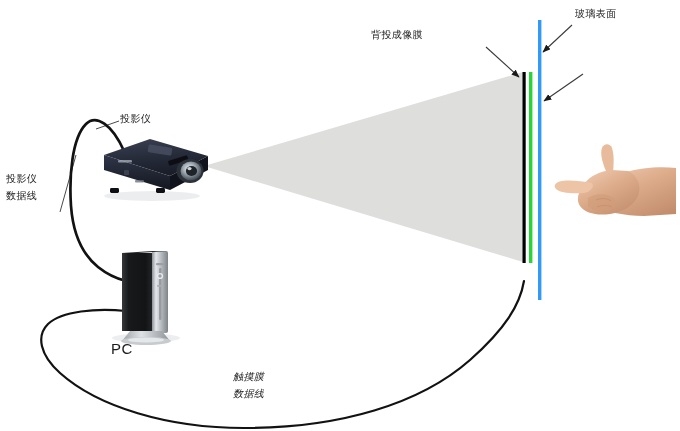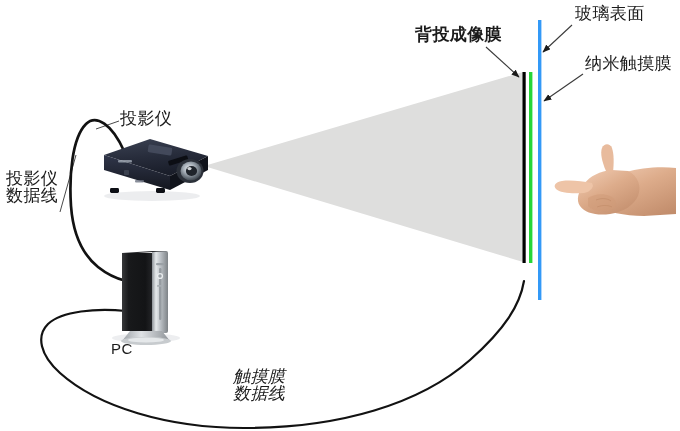--- a/index.html
+++ b/index.html
@@ -18,35 +18,35 @@
   #svg-root {
     position: absolute;
     left: 0;
     top: 0;
     width: 680px;
     height: 431px;
   }
   .label {
     position: absolute;
     color: #1b1b1b;
-    font-size: 17px;
+    font-size: 10px;
     line-height: 17px;
     letter-spacing: 0.4px;
     white-space: pre;
     font-family: "DejaVu Sans", "Liberation Sans", sans-serif;
   }
   .label-latin {
     font-size: 15px;
     letter-spacing: 0.6px;
     font-family: "Liberation Sans", sans-serif;
   }
   
   #lbl-glass        { left: 575px; top: 5px;   }
   #lbl-nano         { left: 585px; top: 55px;  }
-  #lbl-rearfilm     { left: 415px; top: 26px; font-weight: bold;  }
+  #lbl-rearfilm     { left: 371px; top: 26px;  }
   #lbl-projector    { left: 120px; top: 110px; }
   #lbl-projcable    { left: 6px;   top: 170px; }
   #lbl-touchcable   { left: 233px; top: 368px; font-style: italic; }
   #lbl-pc           { left: 111px; top: 340px; }
 </style>
 </head>
 <body>
 
 <div id="stage">
 
@@ -202,21 +202,20 @@
                C616,199 618,204 614,208
                C608,213 594,212 588,206 Z" fill="#cf9a78" opacity="0.55"></path>
 
       <path d="M596,200 C601,198 607,198 611,201" fill="none" stroke="#b9825f" stroke-width="0.9" opacity="0.5"></path>
       <path d="M597,207 C602,205 608,205 612,207" fill="none" stroke="#b9825f" stroke-width="0.9" opacity="0.45"></path>
     </g>
   </svg>
 
   <div class="label" id="lbl-glass">玻璃表面</div>
 
-  <div class="label" id="lbl-nano">纳米触摸膜</div>
 
   <div class="label" id="lbl-rearfilm">背投成像膜</div>
 
   <div class="label" id="lbl-projector">投影仪</div>
 
   <div class="label" id="lbl-projcable"><span>投影仪</span><br><span>数据线</span></div>
 
   <div class="label" id="lbl-touchcable"><span>触摸膜</span><br><span>数据线</span></div>
 
   <div class="label label-latin" id="lbl-pc">PC</div>

